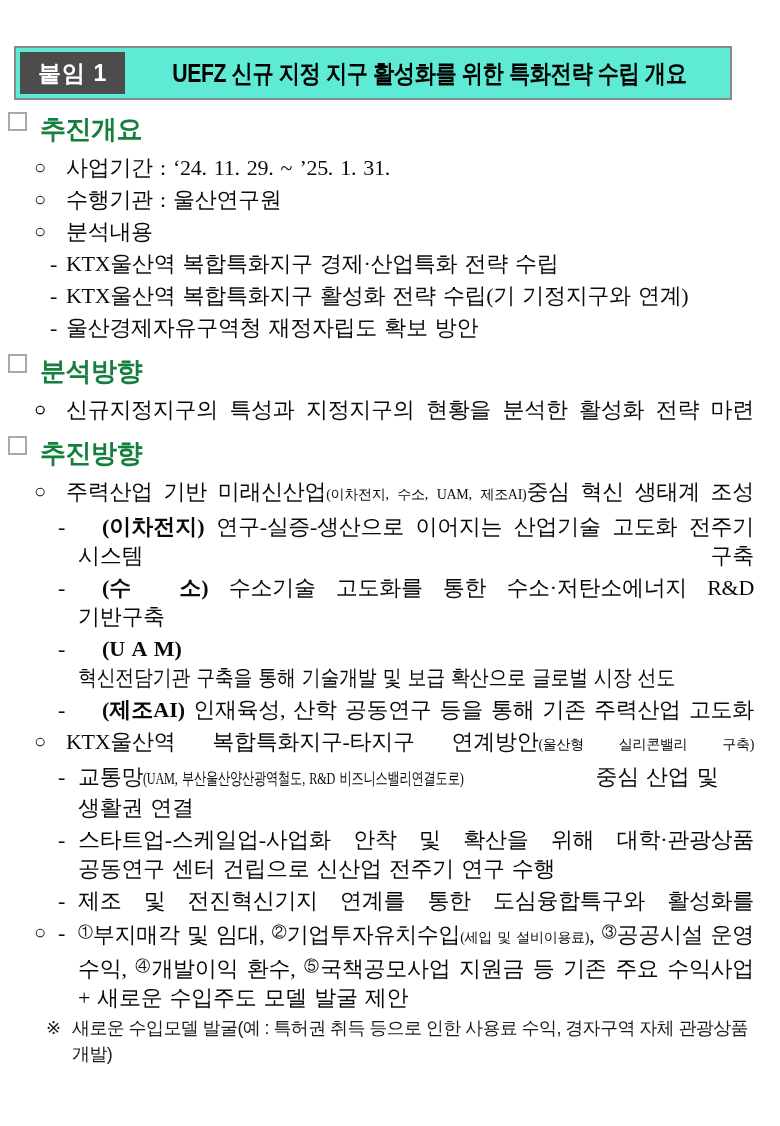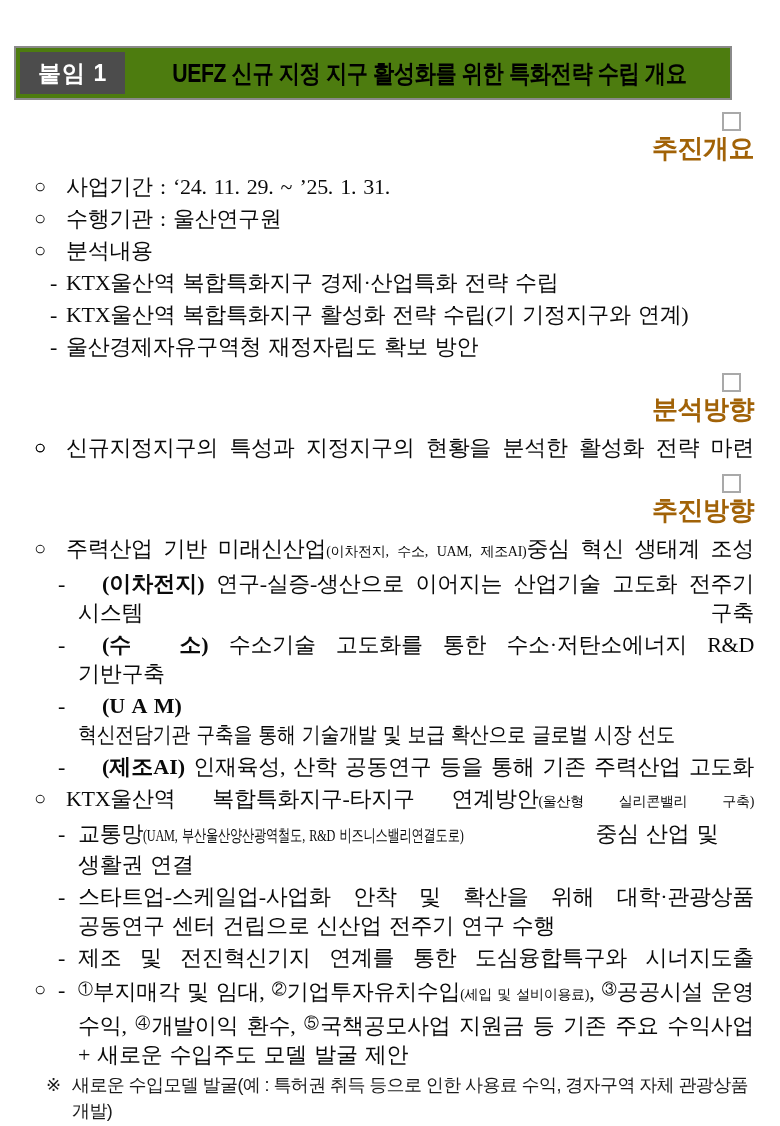--- a/index.html
+++ b/index.html
@@ -5,37 +5,37 @@
   html,body{margin:0;padding:0;}
   body{
     width:780px;height:1126px;overflow:hidden;background:#ffffff;color:#000;
     font-family:"Liberation Serif","DejaVu Serif",serif;
     -webkit-font-smoothing:antialiased;
   }
   .content{padding:0 26px 0 0;}
   
   .hdr{
     margin:46px 48px 0 14px;height:54px;border:2px solid #8a8a8a;
-    display:flex;align-items:stretch;background:#4d7c0f;box-sizing:border-box;
+    display:flex;align-items:stretch;background:#5eead4;box-sizing:border-box;
   }
   .hdr-tag{
     background:#4c4c4c;color:#fff;margin:4px;padding:0 18px;
     display:flex;align-items:center;white-space:nowrap;
     font:bold 23px "Liberation Sans","DejaVu Sans",sans-serif;letter-spacing:1px;
   }
   .hdr-title{
     flex:1;display:flex;align-items:center;justify-content:center;overflow:hidden;
     font:bold 25px "Liberation Sans","DejaVu Sans",sans-serif;letter-spacing:-0.5px;
   }
   .scale-82{display:inline-block;transform:scaleX(0.85);transform-origin:50% 50%;white-space:nowrap;}
   
   .sec-h{
     margin:12px 0 6px 8px;line-height:28px;
-    font:bold 26px "Liberation Sans","DejaVu Sans",sans-serif;letter-spacing:-0.5px;color:#a16207;
-    display:flex;align-items:flex-end;flex-direction:column;
+    font:bold 26px "Liberation Sans","DejaVu Sans",sans-serif;letter-spacing:-0.5px;color:#15803d;
+    display:flex;align-items:flex-start;
   }
   .sq{
     width:19px;height:19px;border:2px solid #a9a9a9;display:inline-block;
     margin-right:13px;flex:0 0 auto;background:#fff;box-sizing:border-box;
   }
   
   .ln{
     position:relative;font-size:22px;line-height:29px;margin:0 0 3px 0;
     letter-spacing:-0.3px;word-spacing:2px;word-break:keep-all;color:#0a0a0a;
   }
@@ -146,21 +146,21 @@
   <div class="ln d">
     <span class="mk">-</span>
     <span>교통망</span><span class="cx2">(UAM, 부산울산양산광역철도, R&amp;D 비즈니스밸리연결도로)</span><span> 중심 산업 및 생활권 연결</span>
   </div>
   <div class="ln d just">
     <span class="mk">-</span>
     <span>스타트업-스케일업-사업화 안착 및 확산을 위해 대학·관광상품 공동연구 센터 건립으로 신산업 전주기 연구 수행</span>
   </div>
   <div class="ln d spread">
     <span class="mk">-</span>
-    <span>제조 및 전진혁신기지 연계를 통한 도심융합특구와 시너지도출</span>
+    <span>제조 및 전진혁신기지 연계를 통한 도심융합특구와 활성화를</span>
   </div>
   <div class="ln o">
     <span class="mk">○</span>
   </div>
   <div class="ln d just">
     <span class="mk">-</span>
     <span class="cnum">①</span><span>부지매각 및 임대, </span><span class="cnum">②</span><span>기업투자유치수입</span><span class="sm">(세입 및 설비이용료)</span><span>, </span><span class="cnum">③</span><span>공공시설 운영 수익, </span><span class="cnum">④</span><span>개발이익 환수, </span><span class="cnum">⑤</span><span>국책공모사업 지원금 등 기존 주요 수익사업 + 새로운 수입주도 모델 발굴 제안</span>
   </div>
   <div class="noteline">
     <span class="mk">※</span>

